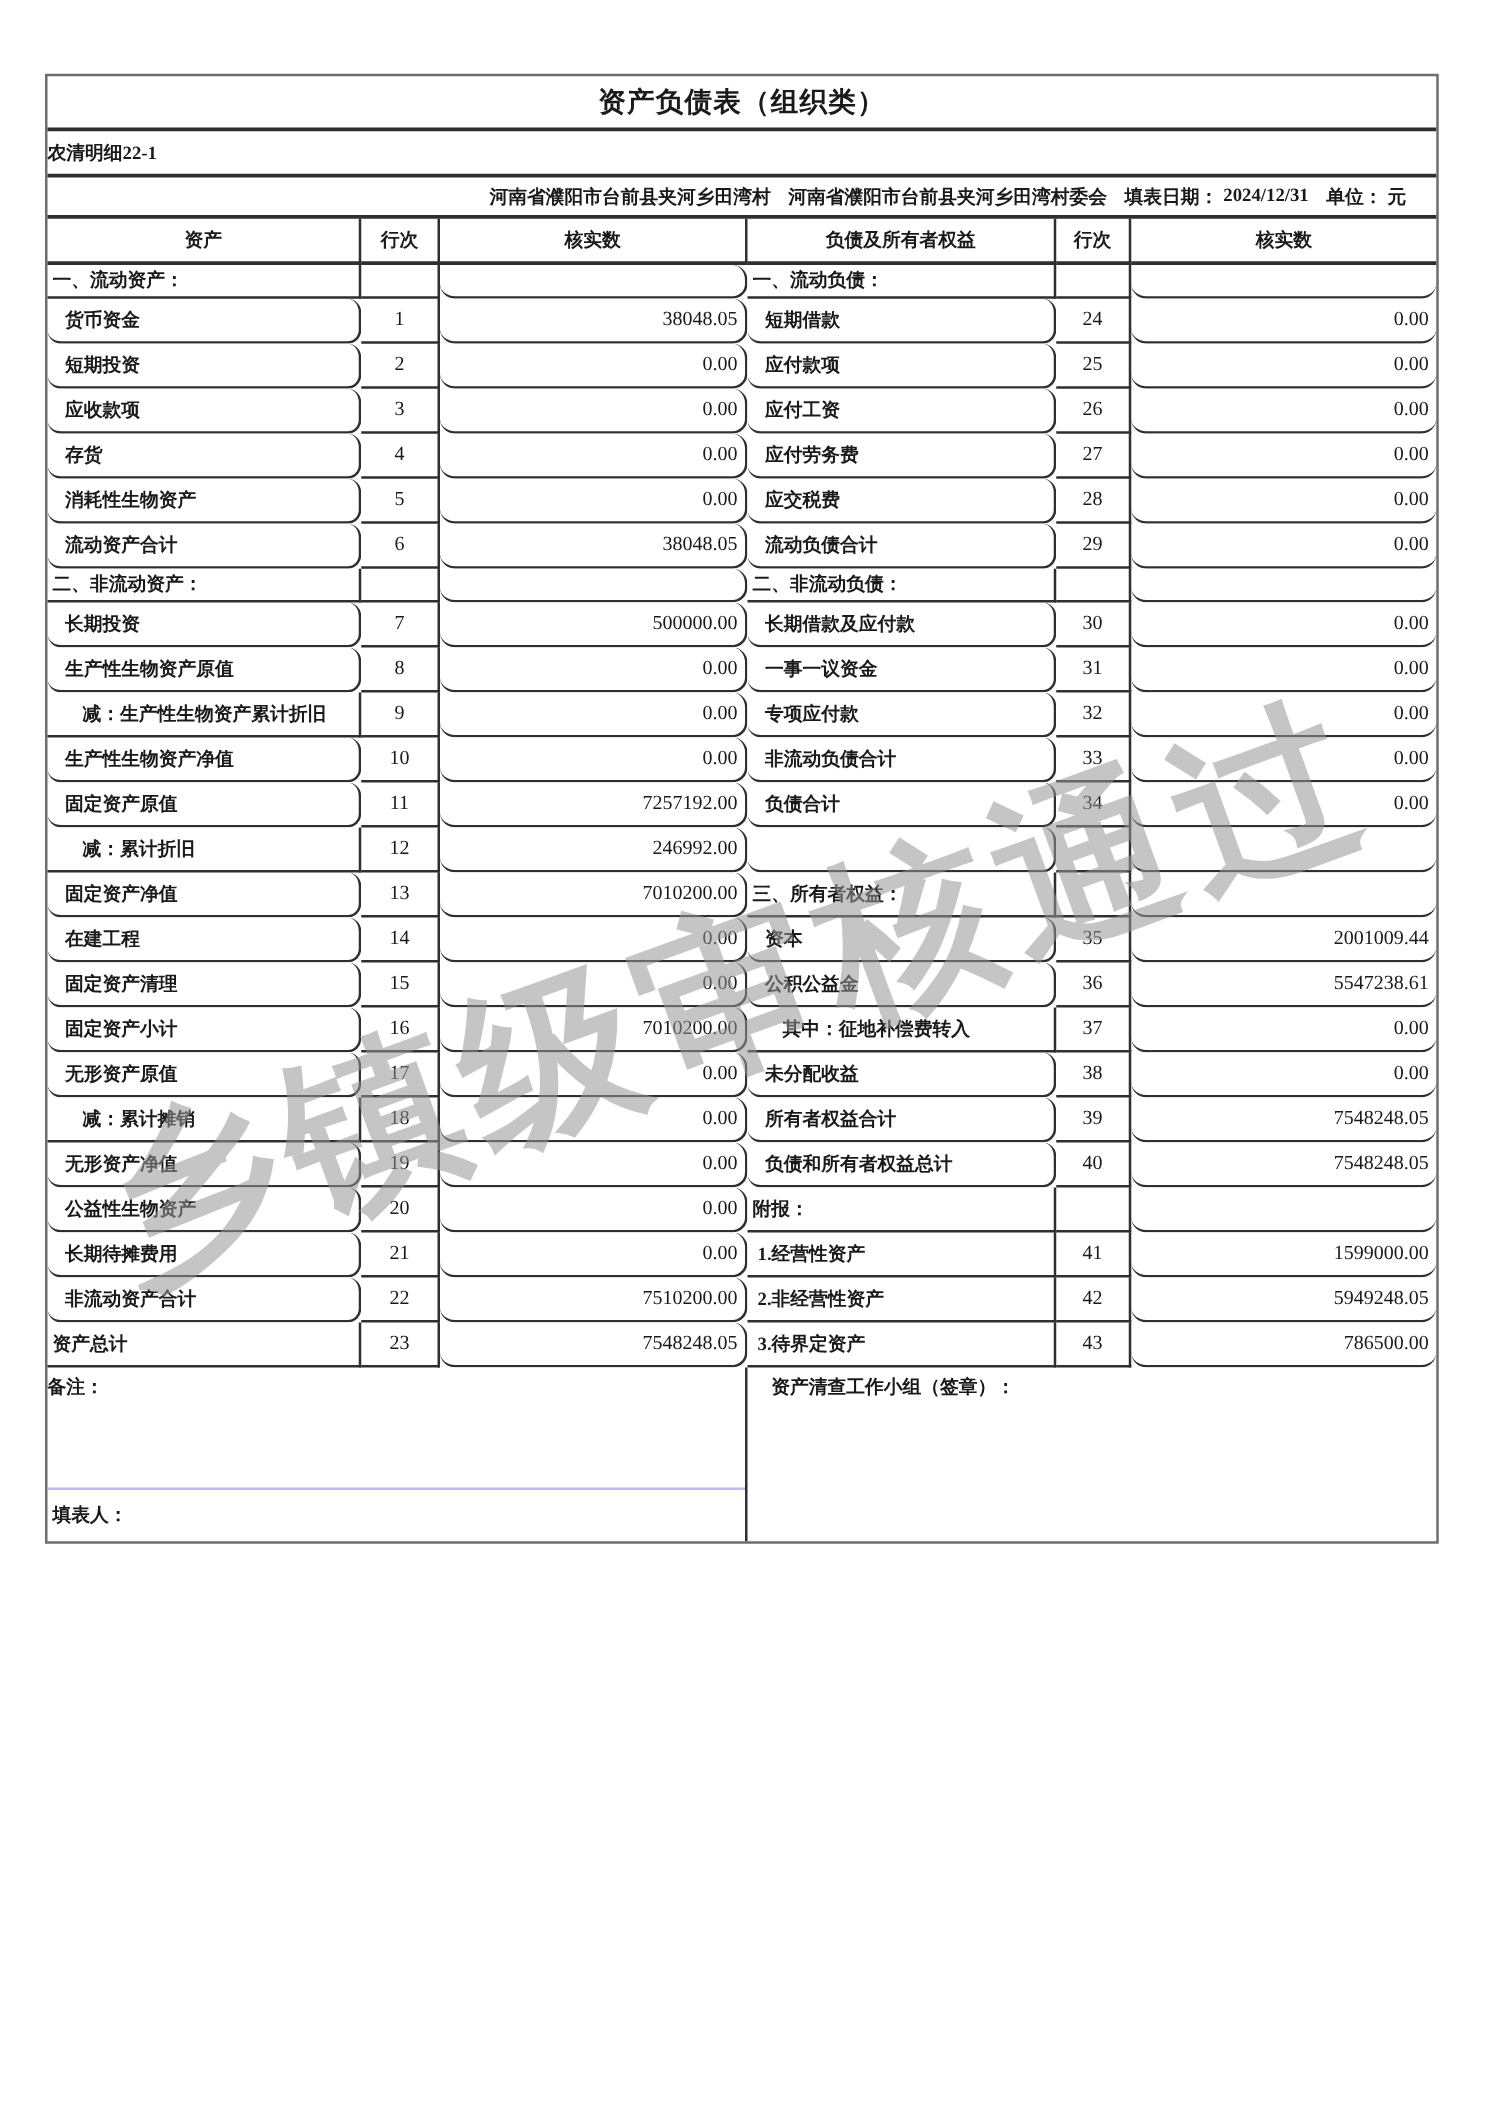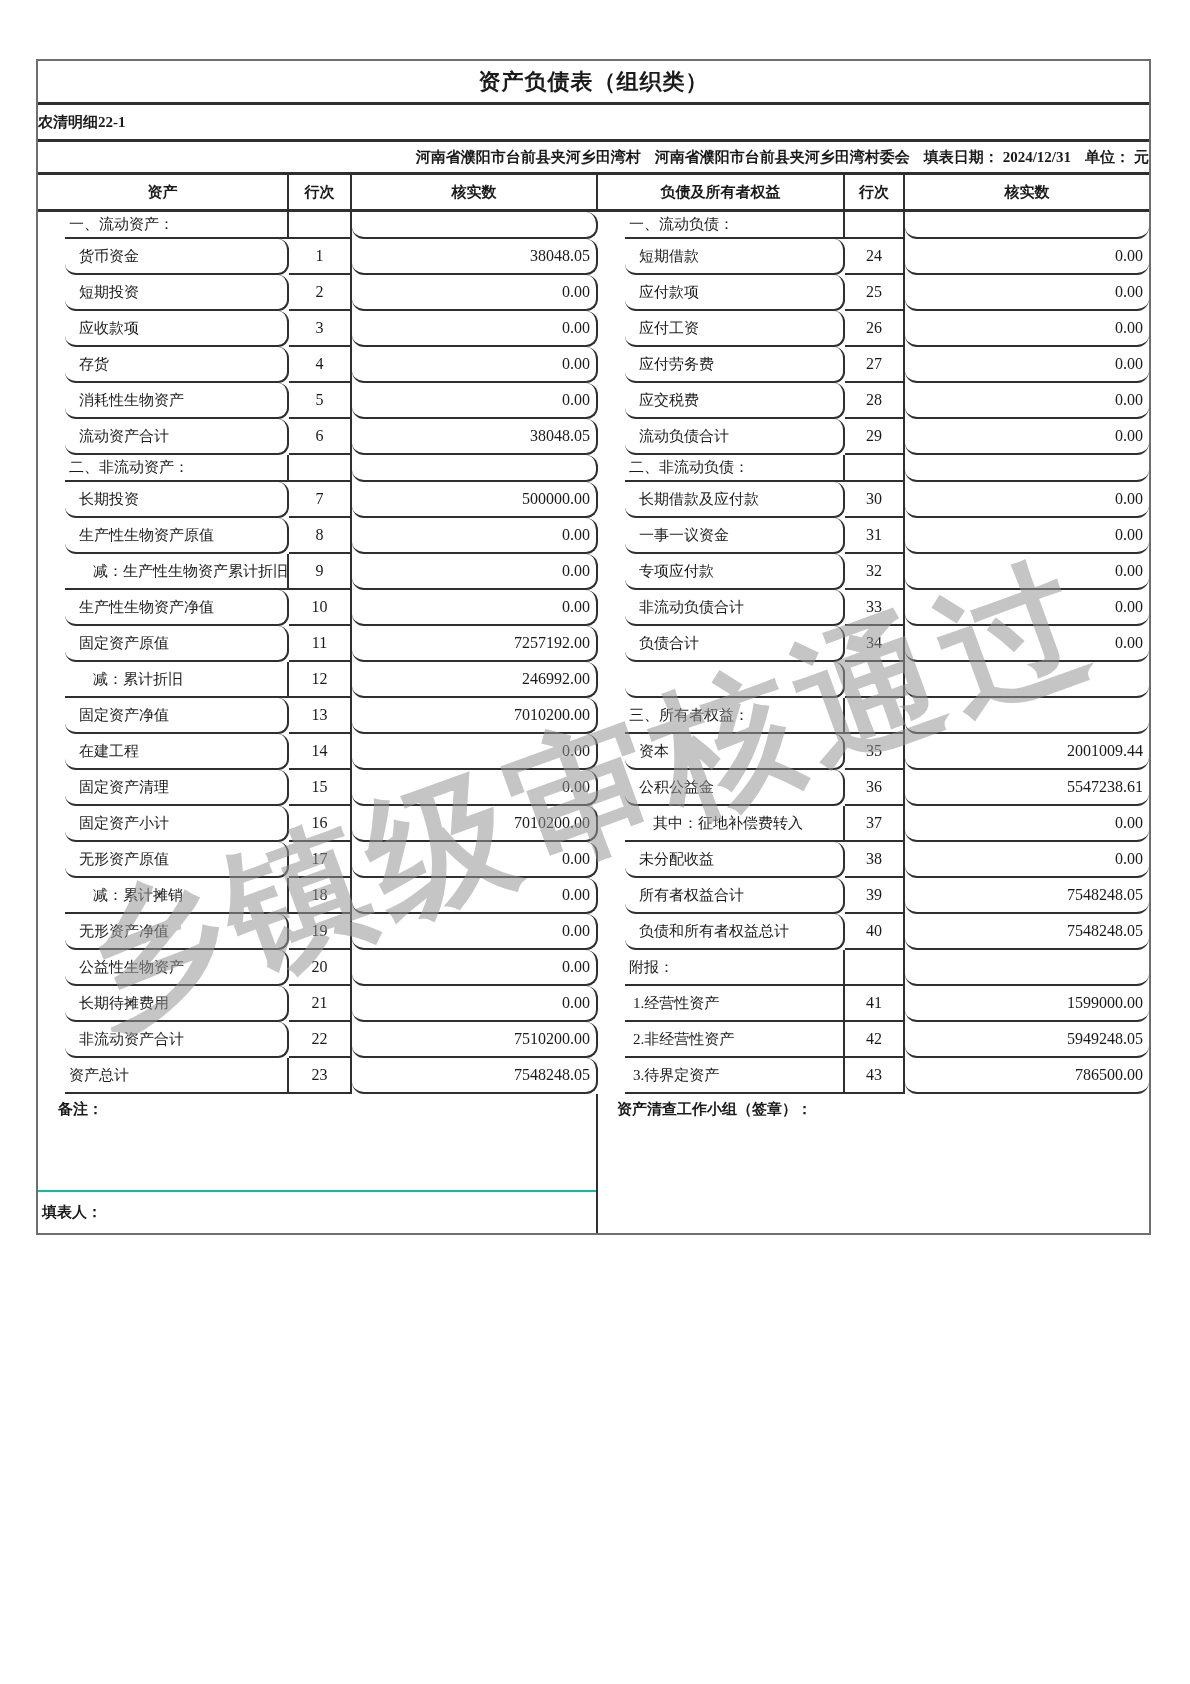--- a/index.html
+++ b/index.html
@@ -20,54 +20,54 @@
     font-size:22px;font-weight:bold;letter-spacing:1px;
   }
   .block-code{
     height:37px;border-bottom:3px solid #2f2f2f;box-sizing:border-box;
     display:flex;align-items:center;
     padding-right:8px;font-size:15px;font-weight:bold;
   }
   .block-info{
     height:33px;border-bottom:3px solid #2f2f2f;box-sizing:border-box;
     display:flex;align-items:center;justify-content:flex-end;
-    padding-right:0;font-size:15px;font-weight:bold;white-space:nowrap;
+    padding-right:24px;font-size:15px;font-weight:bold;white-space:nowrap;
   }
   .block-info span{margin-left:14px;}
   .block-info .joined{margin-left:4px;}
   
   .grid{
     display:grid;
     grid-template-columns:251px 63px 246px 247px 60px 1fr;
   }
   .cell{
     border-right:2px solid #2f2f2f;border-bottom:2px solid #2f2f2f;
     box-sizing:border-box;display:flex;align-items:center;
     font-size:15px;overflow:hidden;white-space:nowrap;background:transparent;
   }
   .cell.last{border-right:none;}
   .cell.hdr{
     height:37px;border-bottom:3px solid #2f2f2f;
     justify-content:center;font-weight:bold;
   }
   .cell.dat{height:36px;}
   .cell.sec{height:27px;}
-  .cell.lab{font-weight:normal;margin-left:27px;}
+  .cell.lab{font-weight:bold;}
   .cell.num{justify-content:center;font-size:16px;}
   .cell.val{justify-content:flex-end;padding-right:6px;font-size:16px;border-radius:12px;}
   .ind-flush{padding-left:4px;}
   .ind-normal{padding-left:14px;border-radius:11px;}
   .ind-deep{padding-left:28px;}
   .ind-list{padding-left:8px;}
   
   .footer{display:flex;}
   .f-left{width:560px;border-right:2px solid #2f2f2f;box-sizing:border-box;}
   .remark-cell{
-    height:98px;border-bottom:2px solid #14b8a6;box-sizing:border-box;
-    padding:6px 20px;font-size:15px;font-weight:bold;
+    height:98px;border-bottom:2px solid #c4b5fd;box-sizing:border-box;
+    padding:6px 0;font-size:15px;font-weight:bold;
   }
   .preparer-cell{
     height:41px;display:flex;align-items:center;
     padding-left:4px;font-size:15px;font-weight:bold;box-sizing:border-box;
   }
   .f-right{flex:1;padding:6px 19px;font-size:15px;font-weight:bold;box-sizing:border-box;}
   
   .watermark{
     position:absolute;left:588px;top:795px;
     transform:translate(-50%,-50%) rotate(-20deg);

